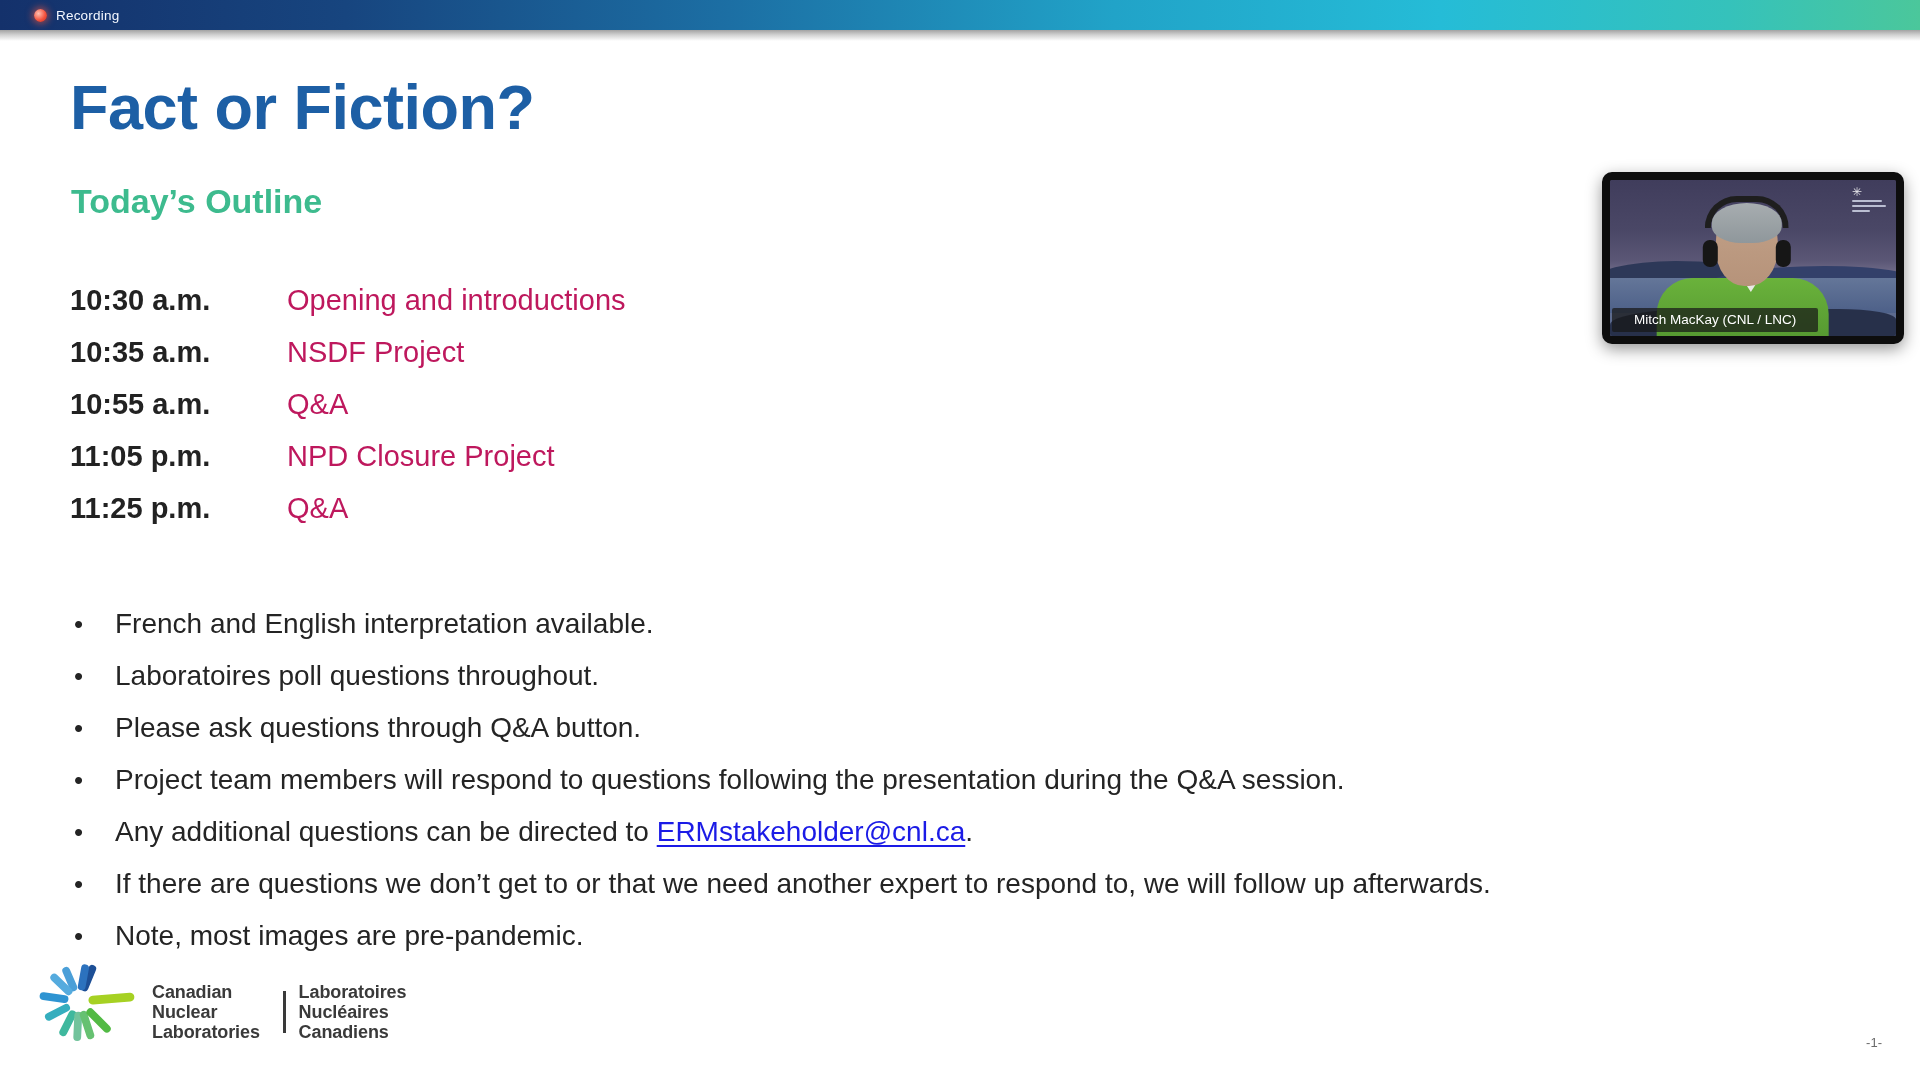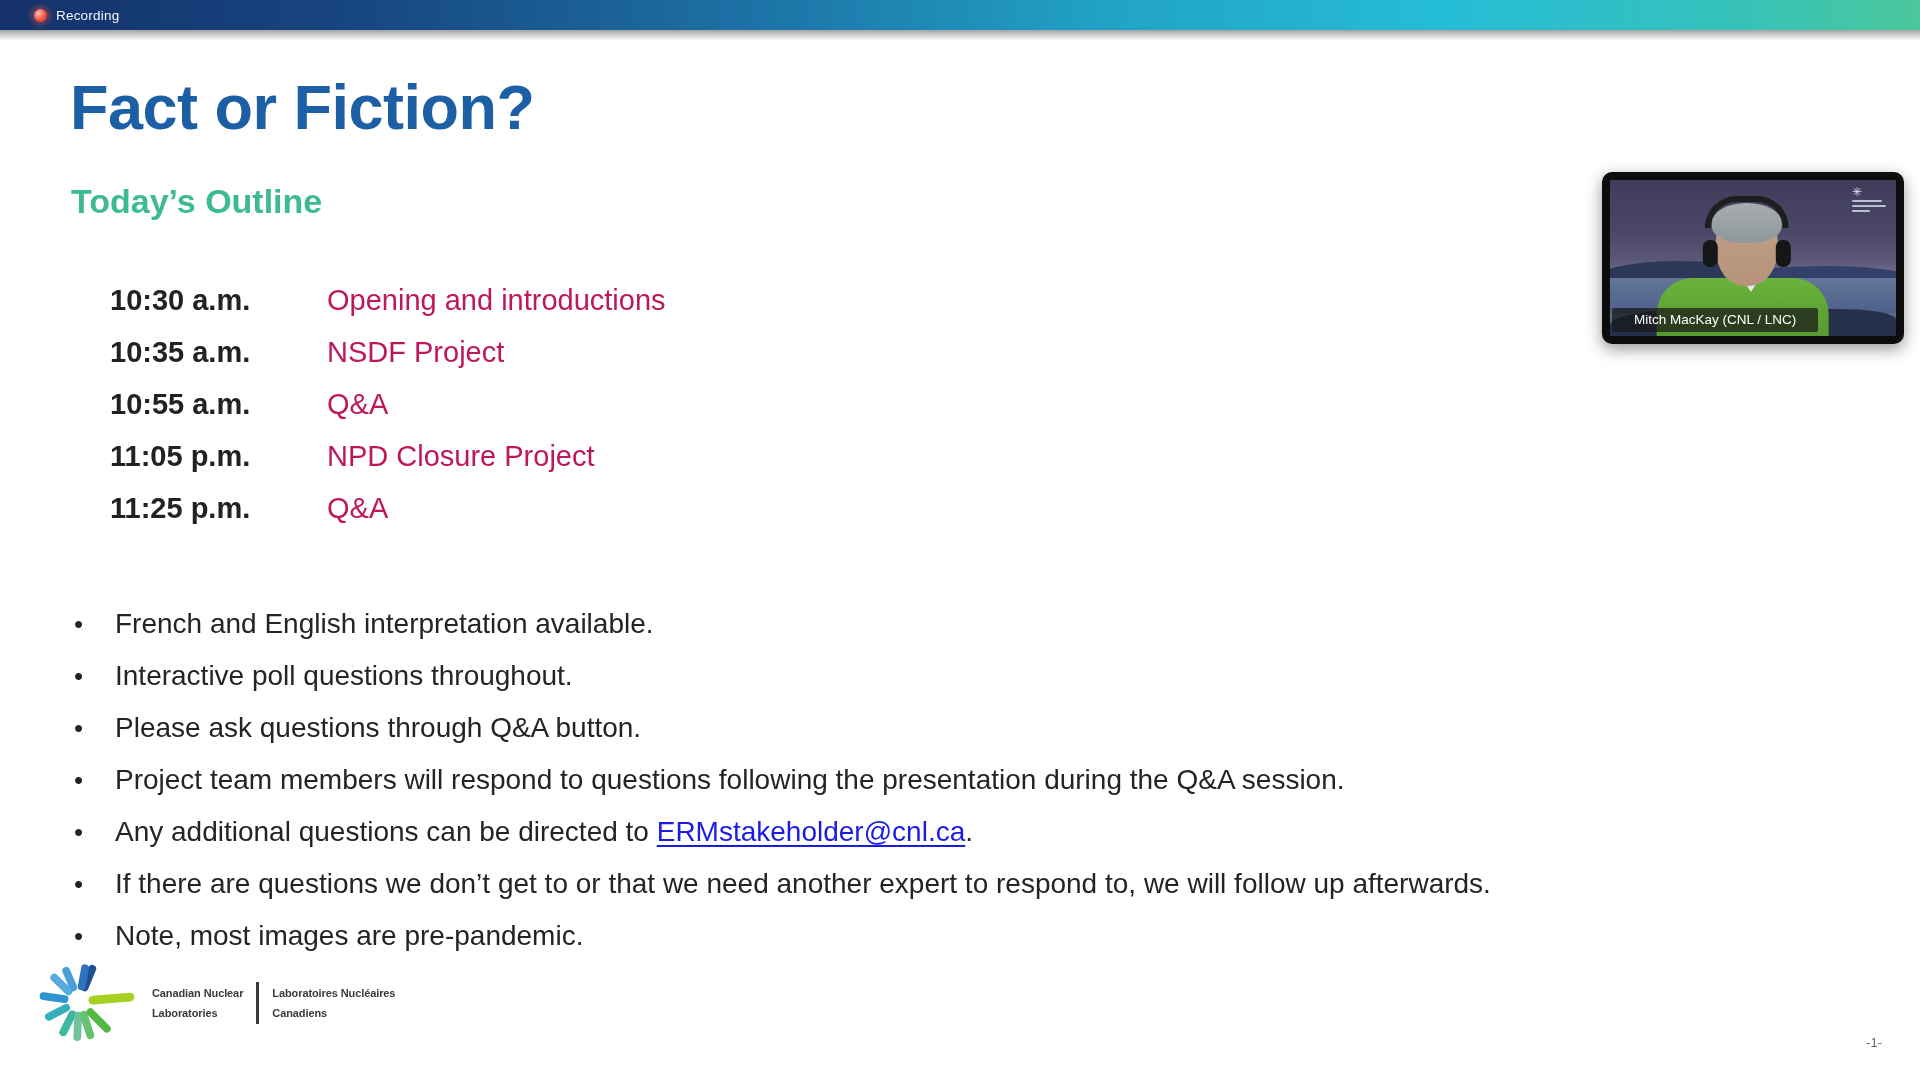--- a/index.html
+++ b/index.html
@@ -31,33 +31,33 @@
   .title{
     position:absolute;left:70px;top:71px;
     font-size:63px;font-weight:700;color:#1D5FA5;letter-spacing:-.5px;
   }
   .subtitle{
     position:absolute;left:71px;top:182px;
     font-size:34px;font-weight:700;color:#3DBB8E;
   }
   .schedule{position:absolute;left:70px;top:274px;font-size:29px;}
   .sched-row{height:52px;line-height:52px;white-space:nowrap;}
-  .sched-time{display:inline-block;width:217px;font-weight:700;color:#222222;margin-left:40px;}
+  .sched-time{display:inline-block;width:217px;font-weight:700;color:#222222;}
   .sched-item{color:#be185d;text-align:right;}
 
   .bullets{position:absolute;left:70px;top:598px;margin:0;padding:0;list-style:none;font-size:28px;}
   .bullets li{position:relative;height:52px;line-height:52px;padding-left:45px;white-space:nowrap;color:#242424;}
   .bullets li .bdot{position:absolute;left:4px;top:0;font-size:26px;color:#242424;}
   .email-link{color:#1B1BE6;text-decoration:underline;text-underline-offset:4px;}
 
   
   .cnl-logo{position:absolute;left:38px;top:958px;width:420px;height:92px;}
   .cnl-burst{position:absolute;left:0;top:2px;}
   .cnl-text{position:absolute;left:114px;top:24px;display:flex;align-items:center;gap:13px;}
-  .cnl-en,.cnl-fr{font-size:11px;font-weight:700;color:#3A3A3A;line-height:20px;letter-spacing:-.1px;}
+  .cnl-en,.cnl-fr{font-size:18px;font-weight:700;color:#3A3A3A;line-height:20px;letter-spacing:-.1px;}
   .cnl-divider{width:3px;height:42px;background:#3A3A3A;}
 
   
   .page-num{position:absolute;right:38px;bottom:30px;font-size:13px;color:#6a6a6a;}
 
   
   .video{
     position:absolute;left:1602px;top:172px;width:286px;height:156px;
     border:8px solid #0d0d0d;border-radius:10px;
     box-shadow:0 5px 16px rgba(0,0,0,.42);
@@ -120,21 +120,21 @@
     <div class="sched-row">
       <span class="sched-time">11:05 p.m.</span><span class="sched-item">NPD Closure Project</span>
     </div>
     <div class="sched-row">
       <span class="sched-time">11:25 p.m.</span><span class="sched-item">Q&amp;A</span>
     </div>
   </div>
 
   <ul class="bullets">
     <li><span class="bdot">•</span><span>French and English interpretation available.</span></li>
-    <li><span class="bdot">•</span><span>Interactive poll questions throughout.</span></li>
+    <li><span class="bdot">•</span><span>Laboratoires poll questions throughout.</span></li>
     <li><span class="bdot">•</span><span>Please ask questions through Q&amp;A button.</span></li>
     <li><span class="bdot">•</span><span>Project team members will respond to questions following the presentation during the Q&amp;A session.</span></li>
     <li>
       <span class="bdot">•</span><span>Any additional questions can be directed to </span><a href="#" class="email-link">ERMstakeholder@cnl.ca</a><span>.</span>
     </li>
     <li><span class="bdot">•</span><span>If there are questions we don’t get to or that we need another expert to respond to, we will follow up afterwards.</span></li>
     <li><span class="bdot">•</span><span>Note, most images are pre-pandemic.</span></li>
   </ul>
 
   <div class="cnl-logo">

